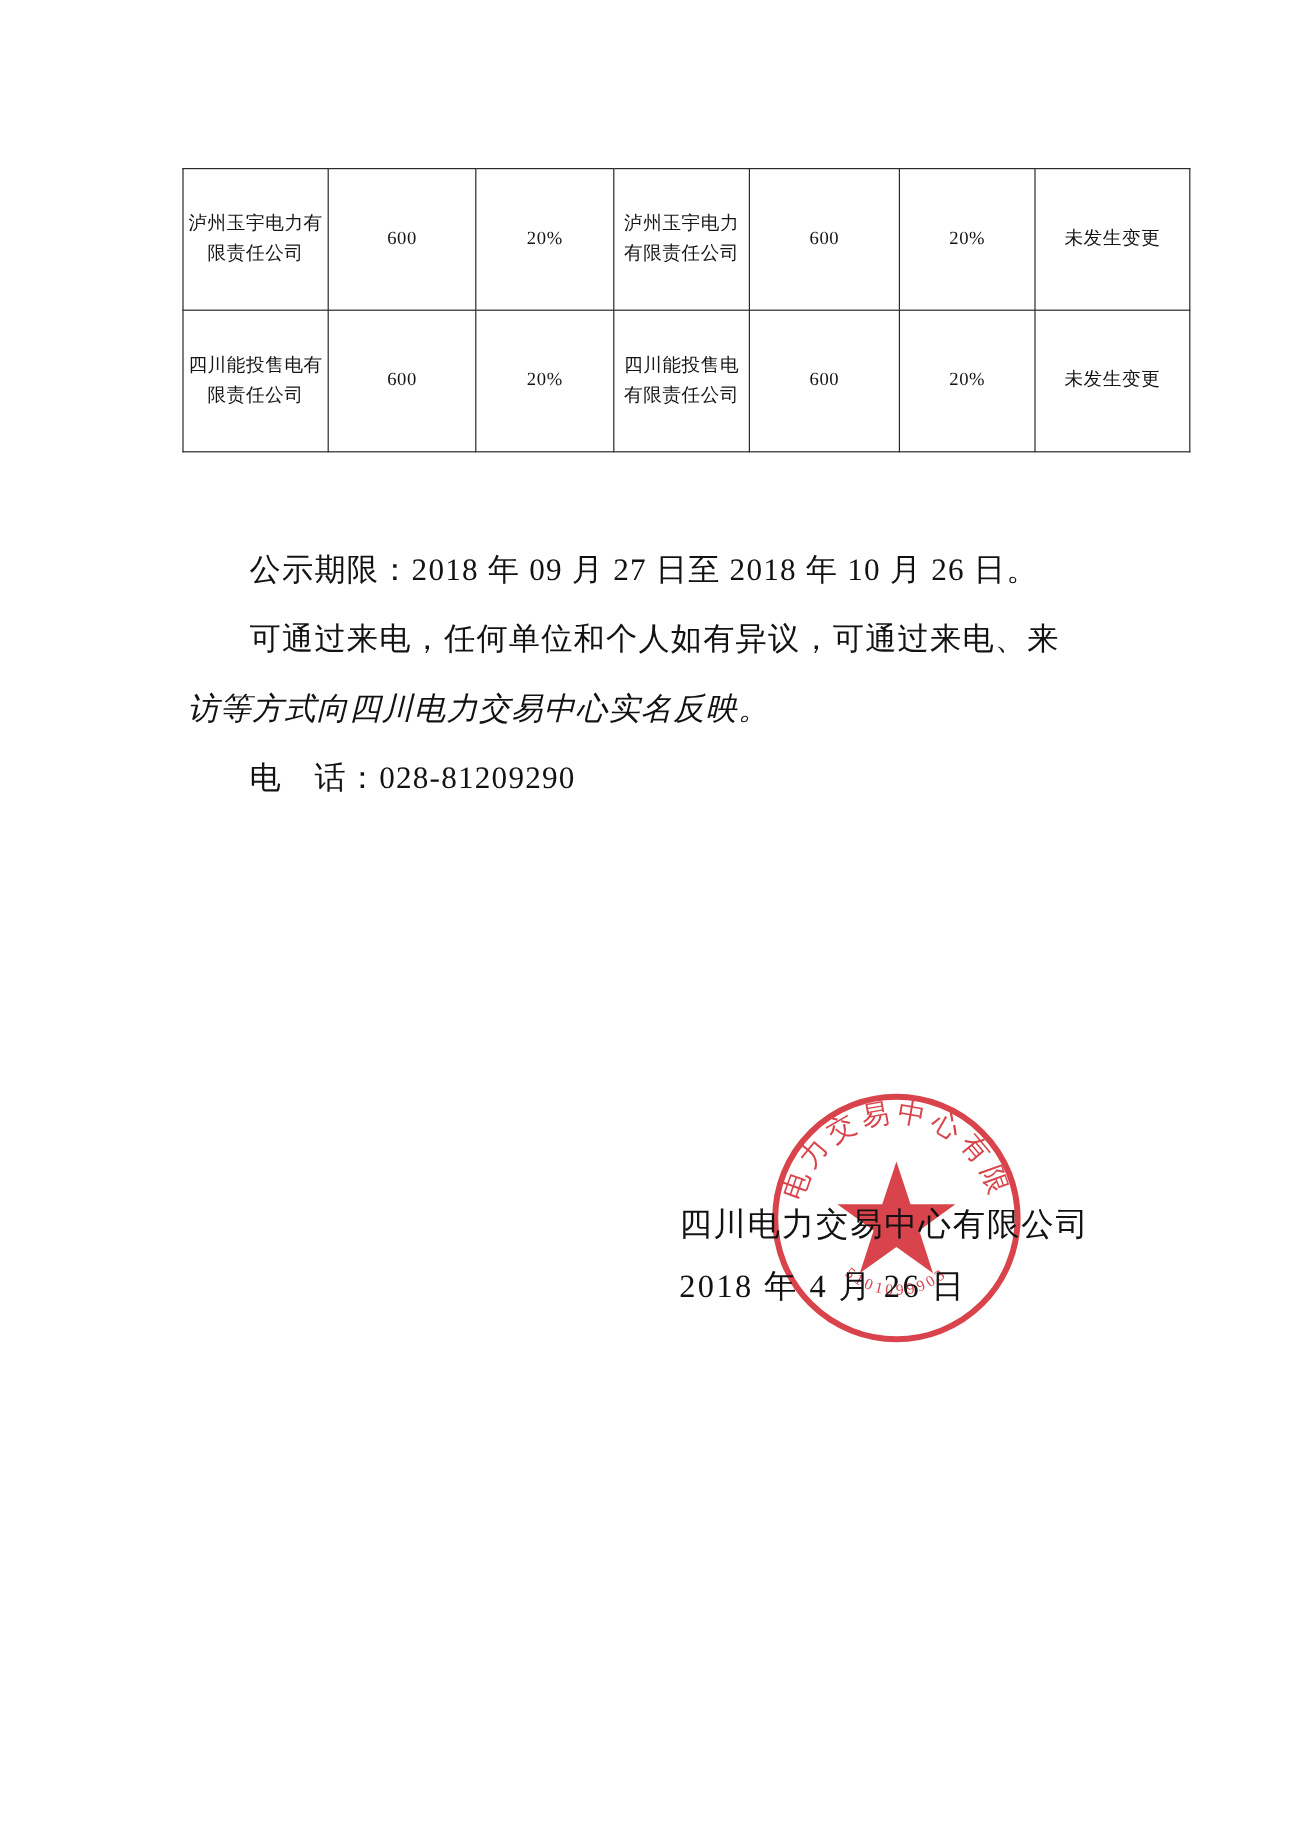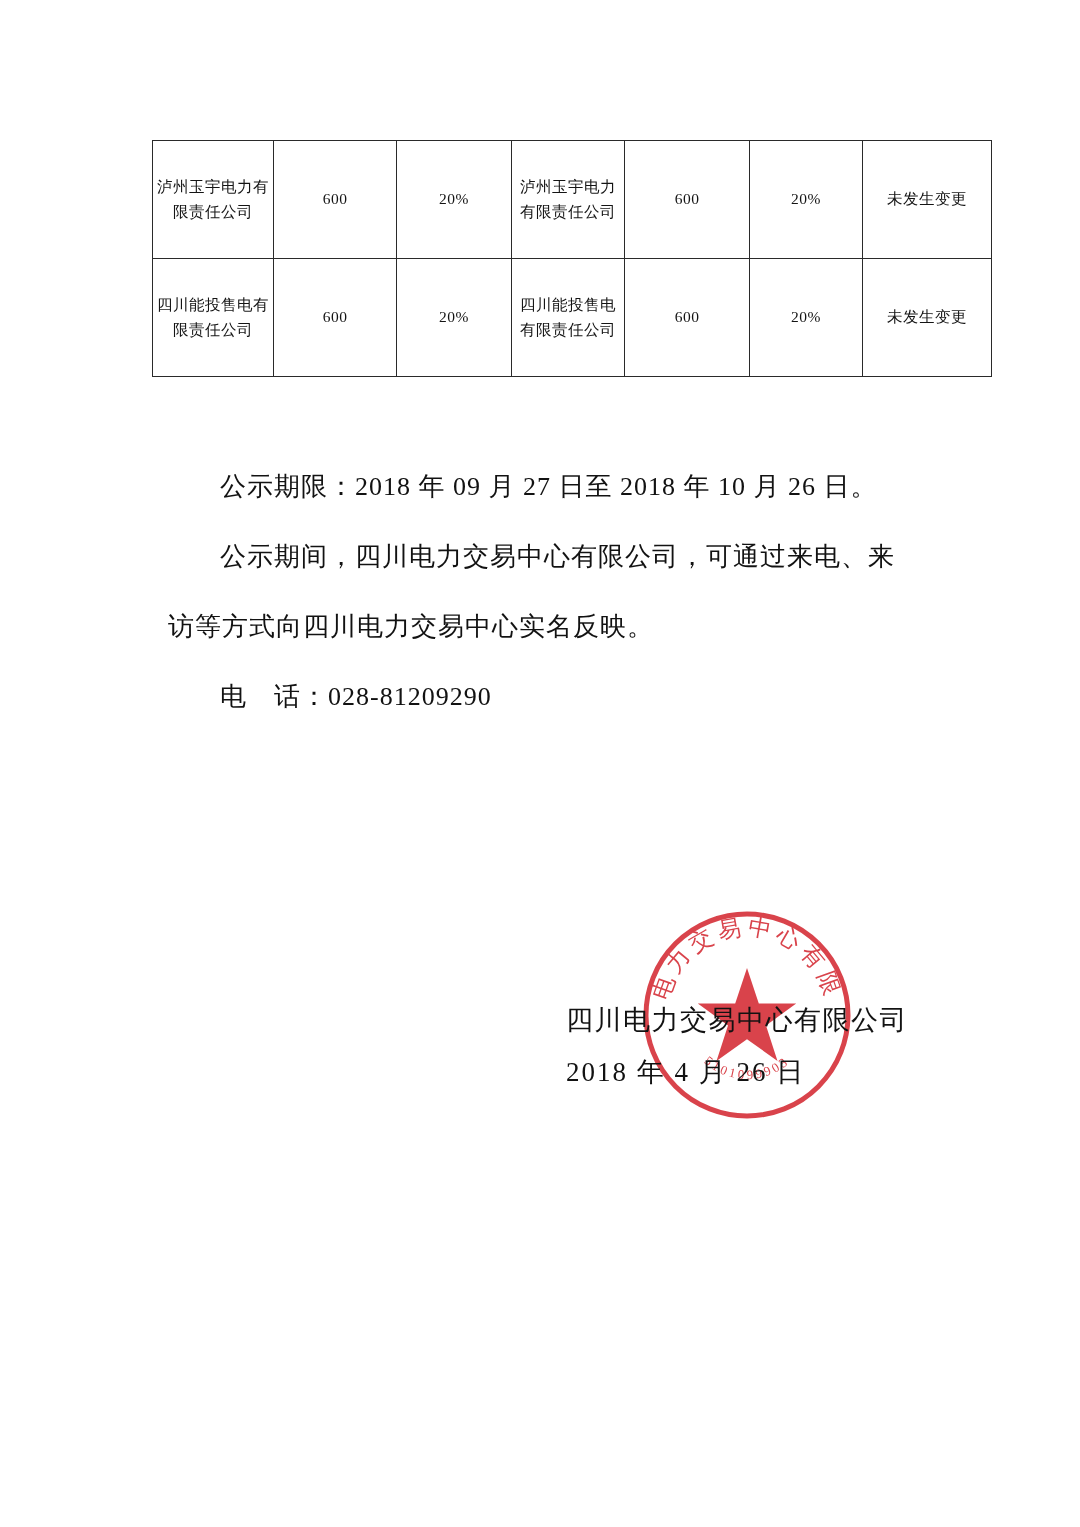--- a/index.html
+++ b/index.html
@@ -65,24 +65,24 @@
     position: absolute;
     left: 152px;
     top: 428px;
     width: 790px;
     font-size: 26px;
     line-height: 54px;
     color: #121212;
     letter-spacing: 1px;
   }
   .p {
-    margin: 16px;
+    margin: 4px;
     text-indent: 2em;
   }
-  .p.cont { text-indent: 0; }
+  .p.cont { text-indent: 0; font-style: italic; }
 
   
   .sign {
     position: absolute;
     left: 566px;
     top: 978px;
     font-size: 27px;
     line-height: 52px;
     color: #121212;
     letter-spacing: 1.5px;
@@ -130,21 +130,21 @@
           <td class="c-qty2 num">600</td>
           <td class="c-pct2 num">20%</td>
           <td class="c-note">未发生变更</td>
         </tr>
       </tbody>
     </table>
   </div>
 
   <div class="body-text">
     <p class="p">公示期限：2018 年 09 月 27 日至 2018 年 10 月 26 日。</p>
-    <p class="p">公示期间，四川电力交易中心有限公司，可通过来电、来</p>
+    <p class="p">可通过来电，任何单位和个人如有异议，可通过来电、来</p>
     <p class="p cont">访等方式向四川电力交易中心实名反映。</p>
     <p class="p">电　话：028-81209290</p>
   </div>
 
   <div class="seal">
     <svg width="218" height="218" viewBox="0 0 218 218" xmlns="http://www.w3.org/2000/svg">
       <defs>
         <path id="arcTop" d="M 29 109 A 80 80 0 0 1 189 109" fill="none"></path>
         <path id="arcBottom" d="M 45 109 A 64 64 0 0 0 173 109" fill="none"></path>
       </defs>

